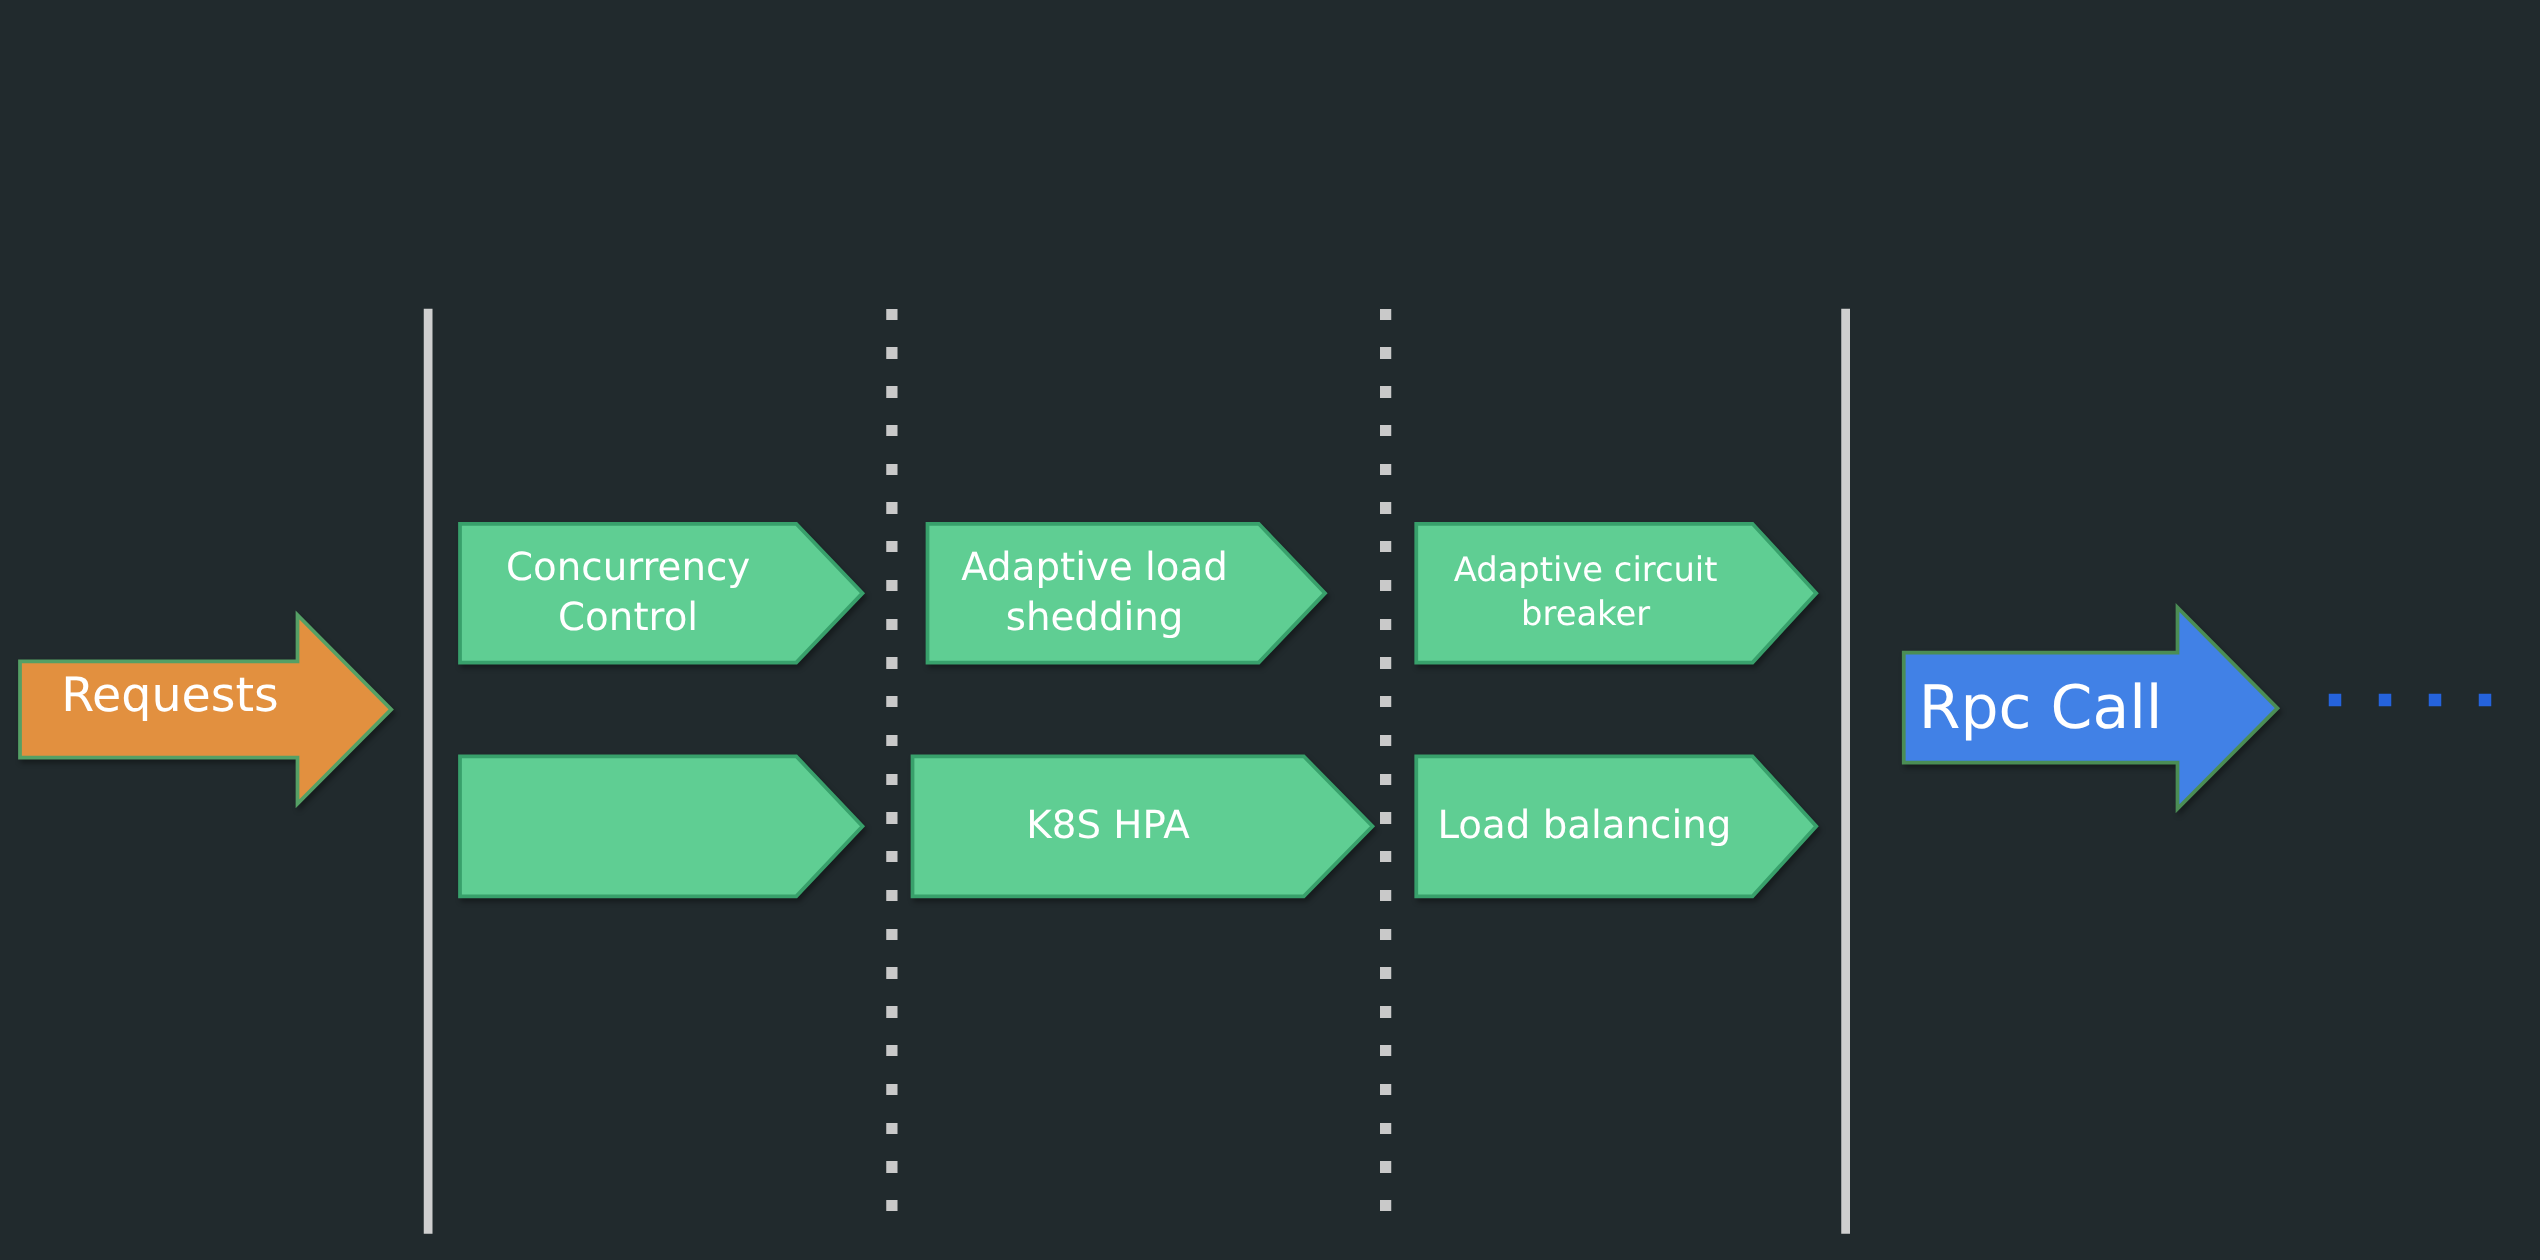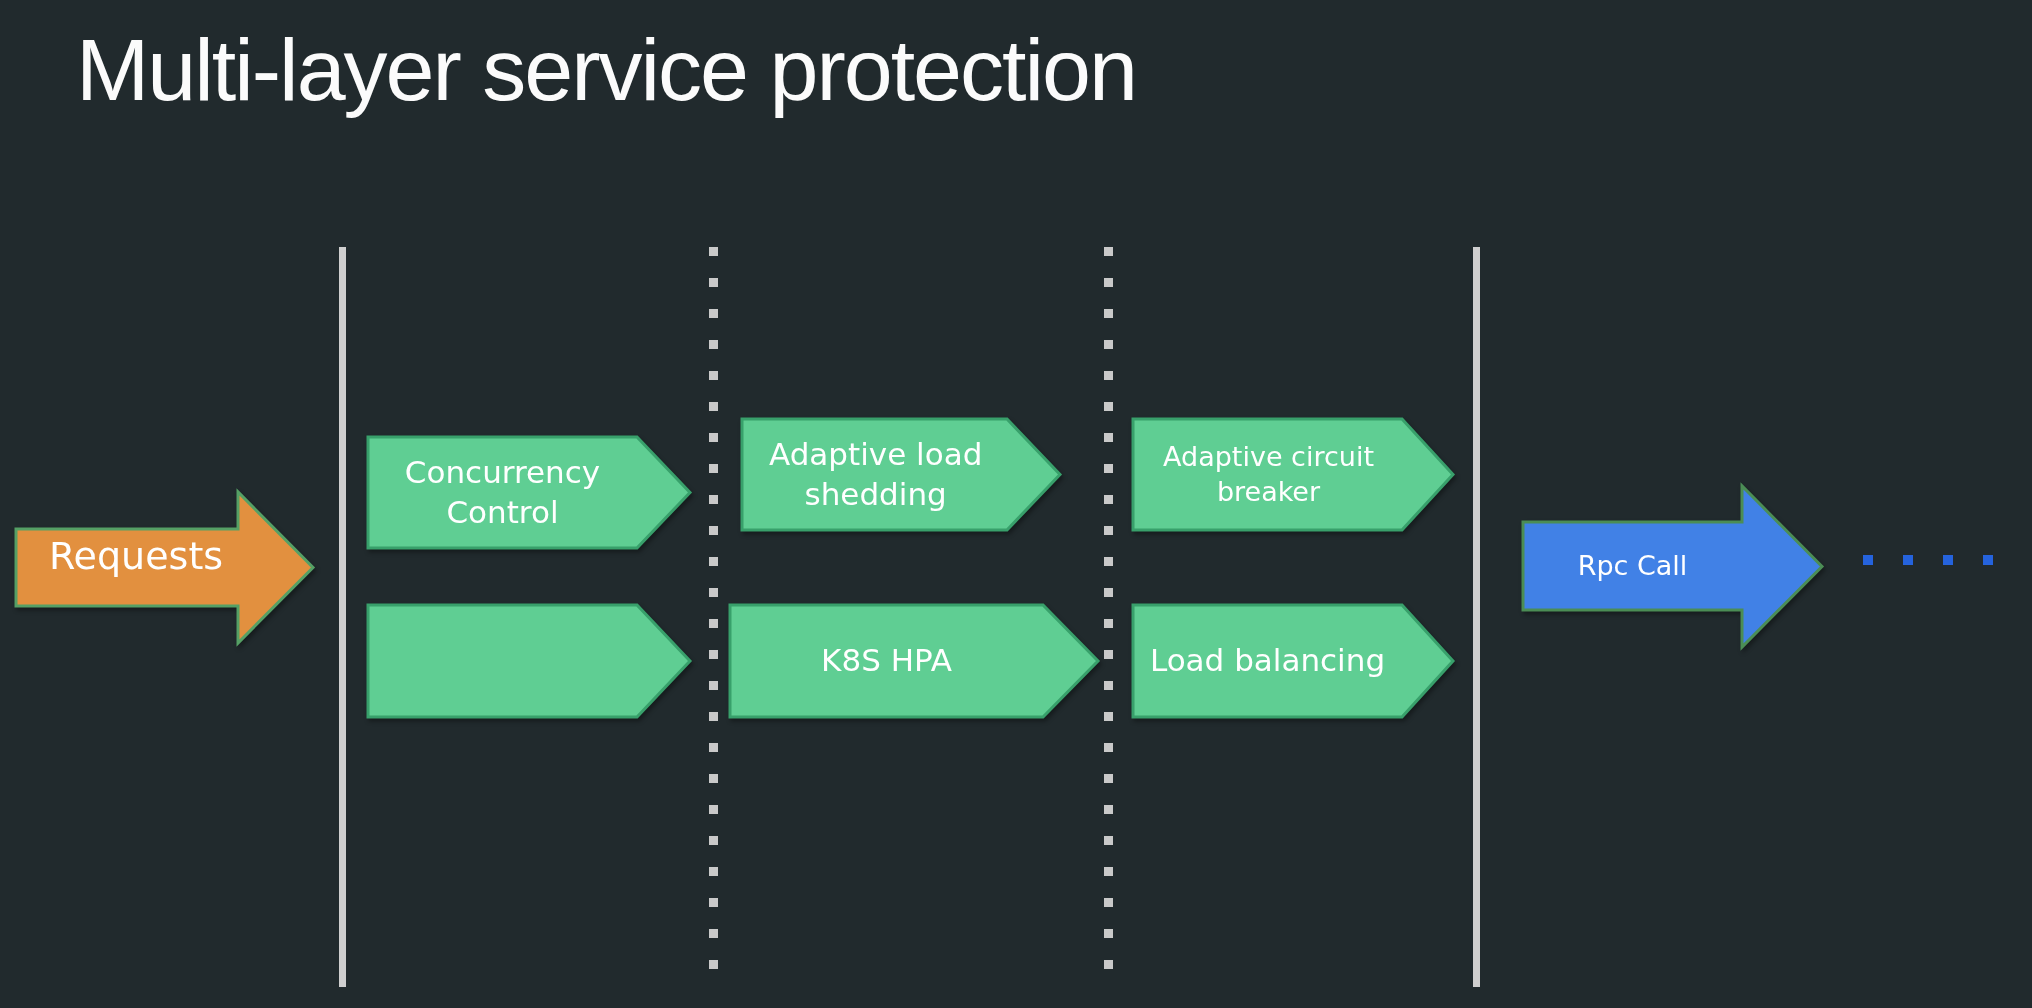--- a/index.html
+++ b/index.html
@@ -44,45 +44,44 @@
     color:var(--shape-text,#ffffff);
     font-family:"DejaVu Sans",sans-serif;
     white-space:pre;
     line-height:1.27;
     text-align:center;
   }
   .stage .shape-label{font-size:31px;}
   .stage .shape-label.leftal{justify-content:flex-start;text-align:center;}
   .stage .shape-label.small{font-size:27px;}
   .req .shape-label{font-size:38px;}
-  .rpc .shape-label{font-size:27px;}
+  .rpc .shape-label{font-size:48px;}
   
   .cont-dots{position:absolute;left:1863px;top:555px;display:flex;gap:30px;}
   .cont-dot{width:10px;height:10px;background:var(--cont-dot,#2563dd);}
 </style>
 </head>
 <body>
 
 <div class="slide" style="--bg: #212a2d; --title-color: #fbfbfb; --shape-text: #ffffff; --stage-fill: #5fce93; --stage-border: #38a06b; --req-fill: #e2903f; --req-border: #55a065; --rpc-fill: #4181e6; --rpc-border: #4b8d55; --sep-solid: #cfcfcf; --sep-dot: #c9c9c9; --cont-dot: #2563dd;">
 
-  <div class="title">Multi-layer service protection</div>
 
   <div class="vline" style="left:339px"></div>
   <div class="vdots" style="left:709px"></div>
   <div class="vdots" style="left:1104px"></div>
   <div class="vline" style="left:1473px"></div>
 
   <div class="shape req" style="left:16px;top:492px;width:297px;height:151px">
     <svg width="297" height="151" viewBox="0 0 297 151">
       <polygon points="0,37 222,37 222,0 297,75.5 222,151 222,114 0,114"></polygon>
     </svg>
     <span class="shape-label" style="left:0;top:37px;width:240px;height:55px">Requests</span>
   </div>
 
-  <div class="shape stage" style="left:368px;top:437px;width:322px;height:104px">
+  <div class="shape stage" style="left:368px;top:419px;width:322px;height:104px">
     <svg width="322" height="111" viewBox="0 0 322 111">
       <polygon points="0,0 269,0 322,55.5 269,111 0,111"></polygon>
     </svg>
     <span class="shape-label" style="left:0;top:0;width:269px;height:111px">Concurrency
 Control</span>
   </div>
 
   <div class="shape stage" style="left:742px;top:419px;width:318px;height:111px">
     <svg width="318" height="111" viewBox="0 0 318 111">
       <polygon points="0,0 265,0 318,55.5 265,111 0,111"></polygon>

